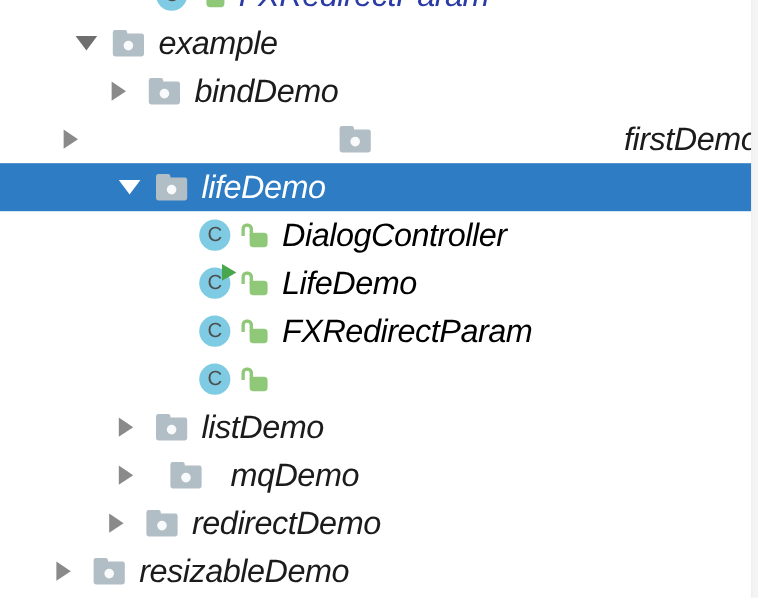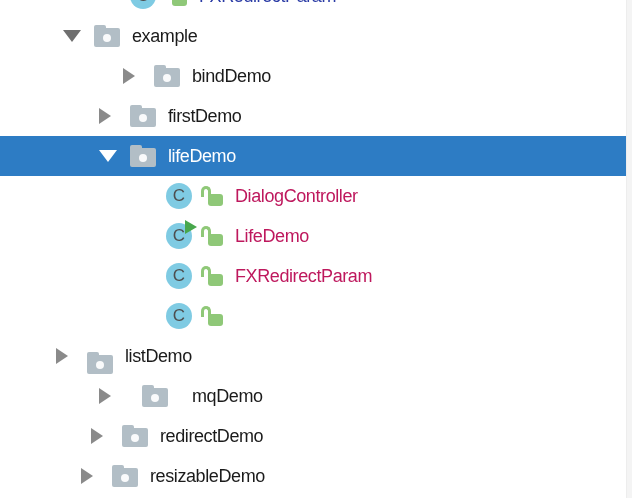--- a/index.html
+++ b/index.html
@@ -8,25 +8,26 @@
     font-family:"Liberation Sans","DejaVu Sans",sans-serif;
   }
   #tree{position:absolute;left:0;top:0;width:632px;}
   .row{
     display:flex;align-items:center;height:40px;width:632px;box-sizing:border-box;
     cursor:default;
   }
   .row.clipped{margin-top:-24px;}
   .row.selected{background:#2D7CC4;}
   .label{
-    font-size:18px;letter-spacing:-0.4px;color:#1b1b1b;white-space:nowrap;
+    font-size:27px;letter-spacing:-0.4px;color:#1b1b1b;white-space:nowrap;
     line-height:40px;
+    font-style:italic;
   }
   .row.selected .label{color:#ffffff;}
-  .label.green{color:#be185d;}
+  .label.green{color:#000000;}
   .label.blue{color:#2A3BA5;}
   
   .arrow{width:36px;height:40px;flex:none;display:flex;align-items:center;}
   .arrow i{display:block;width:0;height:0;margin-left:5px;}
   .arrow.expanded i{border-left:9px solid transparent;border-right:9px solid transparent;border-top:12px solid #6F6F6F;}
   .arrow.collapsed i{border-top:8px solid transparent;border-bottom:8px solid transparent;border-left:12px solid #8A8A8A;}
   .row.selected .arrow.expanded i{border-top-color:#ffffff;}
   
   .folder{width:26px;height:26px;flex:none;position:relative;margin-right:12px;}
   .folder .body{position:absolute;left:0;top:5px;width:26px;height:19px;background:#B2BEC6;border-radius:2px;}
@@ -65,32 +66,32 @@
       <span class="arrow expanded">
         <i></i>
       </span>
       <span class="folder">
         <span class="tab"></span>
         <span class="body"></span>
         <span class="dot"></span>
       </span>
       <span class="label">example</span>
     </div>
-    <div class="row" style="padding-left: 118px; text-align: right;">
+    <div class="row" style="padding-left: 88px; text-align: right;">
       <span class="arrow collapsed">
         <i></i>
       </span>
       <span class="folder">
         <span class="tab"></span>
         <span class="body"></span>
         <span class="dot"></span>
       </span>
       <span class="label">bindDemo</span>
     </div>
-    <div class="row" style="padding-left: 94px;">
+    <div class="row" style="padding-left: 48px; justify-content: space-between;">
       <span class="arrow collapsed">
         <i></i>
       </span>
       <span class="folder">
         <span class="tab"></span>
         <span class="body"></span>
         <span class="dot"></span>
       </span>
       <span class="label">firstDemo</span>
     </div>
@@ -129,21 +130,21 @@
       </span>
       <span class="label green">FXRedirectParam</span>
     </div>
     <div class="row" style="padding-left: 166px;">
       <span class="classicon">C</span>
       <span class="lock">
         <span class="shackle"></span>
         <span class="lockbody"></span>
       </span>
     </div>
-    <div class="row" style="padding-left: 51px; align-items: flex-end;">
+    <div class="row" style="padding-left: 94px;">
       <span class="arrow collapsed">
         <i></i>
       </span>
       <span class="folder">
         <span class="tab"></span>
         <span class="body"></span>
         <span class="dot"></span>
       </span>
       <span class="label">listDemo</span>
     </div>
@@ -162,21 +163,21 @@
       <span class="arrow collapsed">
         <i></i>
       </span>
       <span class="folder">
         <span class="tab"></span>
         <span class="body"></span>
         <span class="dot"></span>
       </span>
       <span class="label">redirectDemo</span>
     </div>
-    <div class="row" style="padding-left: 76px;">
+    <div class="row" style="padding-left: 42px;">
       <span class="arrow collapsed">
         <i></i>
       </span>
       <span class="folder">
         <span class="tab"></span>
         <span class="body"></span>
         <span class="dot"></span>
       </span>
       <span class="label">resizableDemo</span>
     </div>

